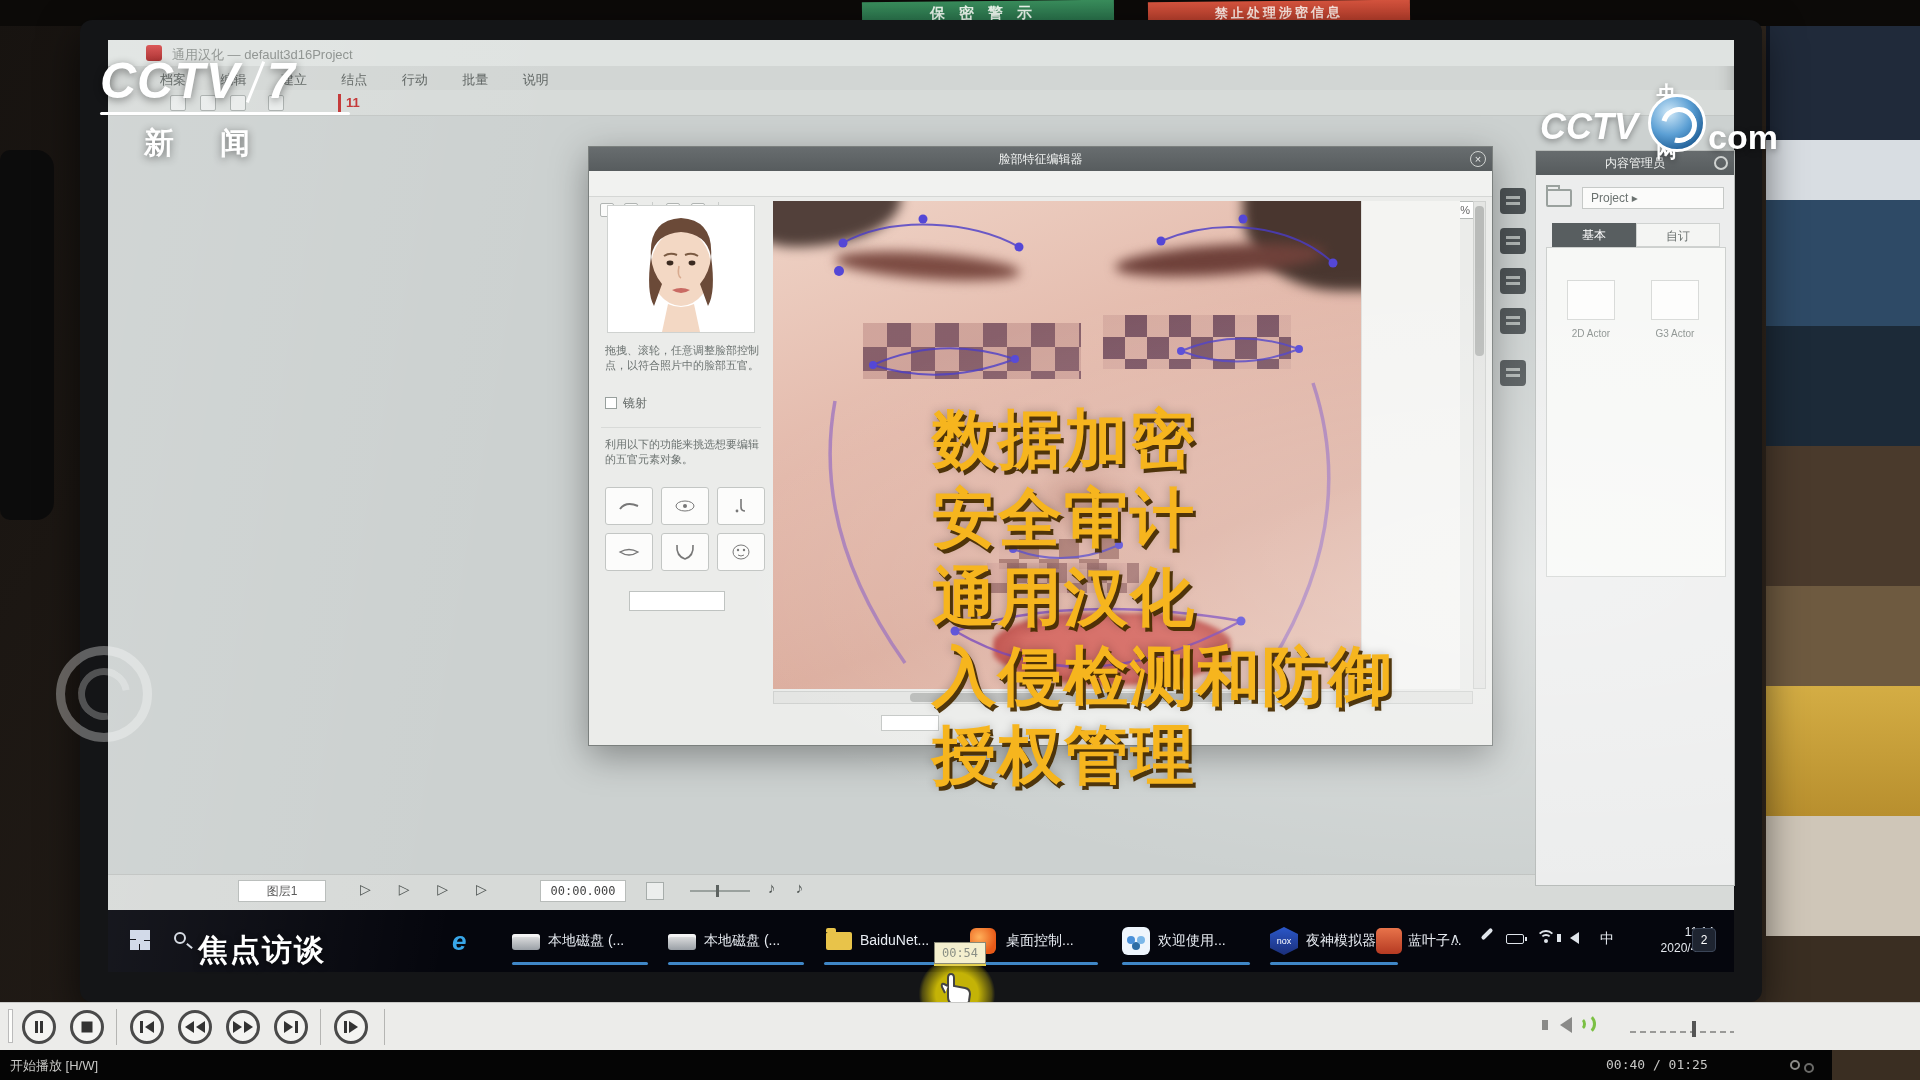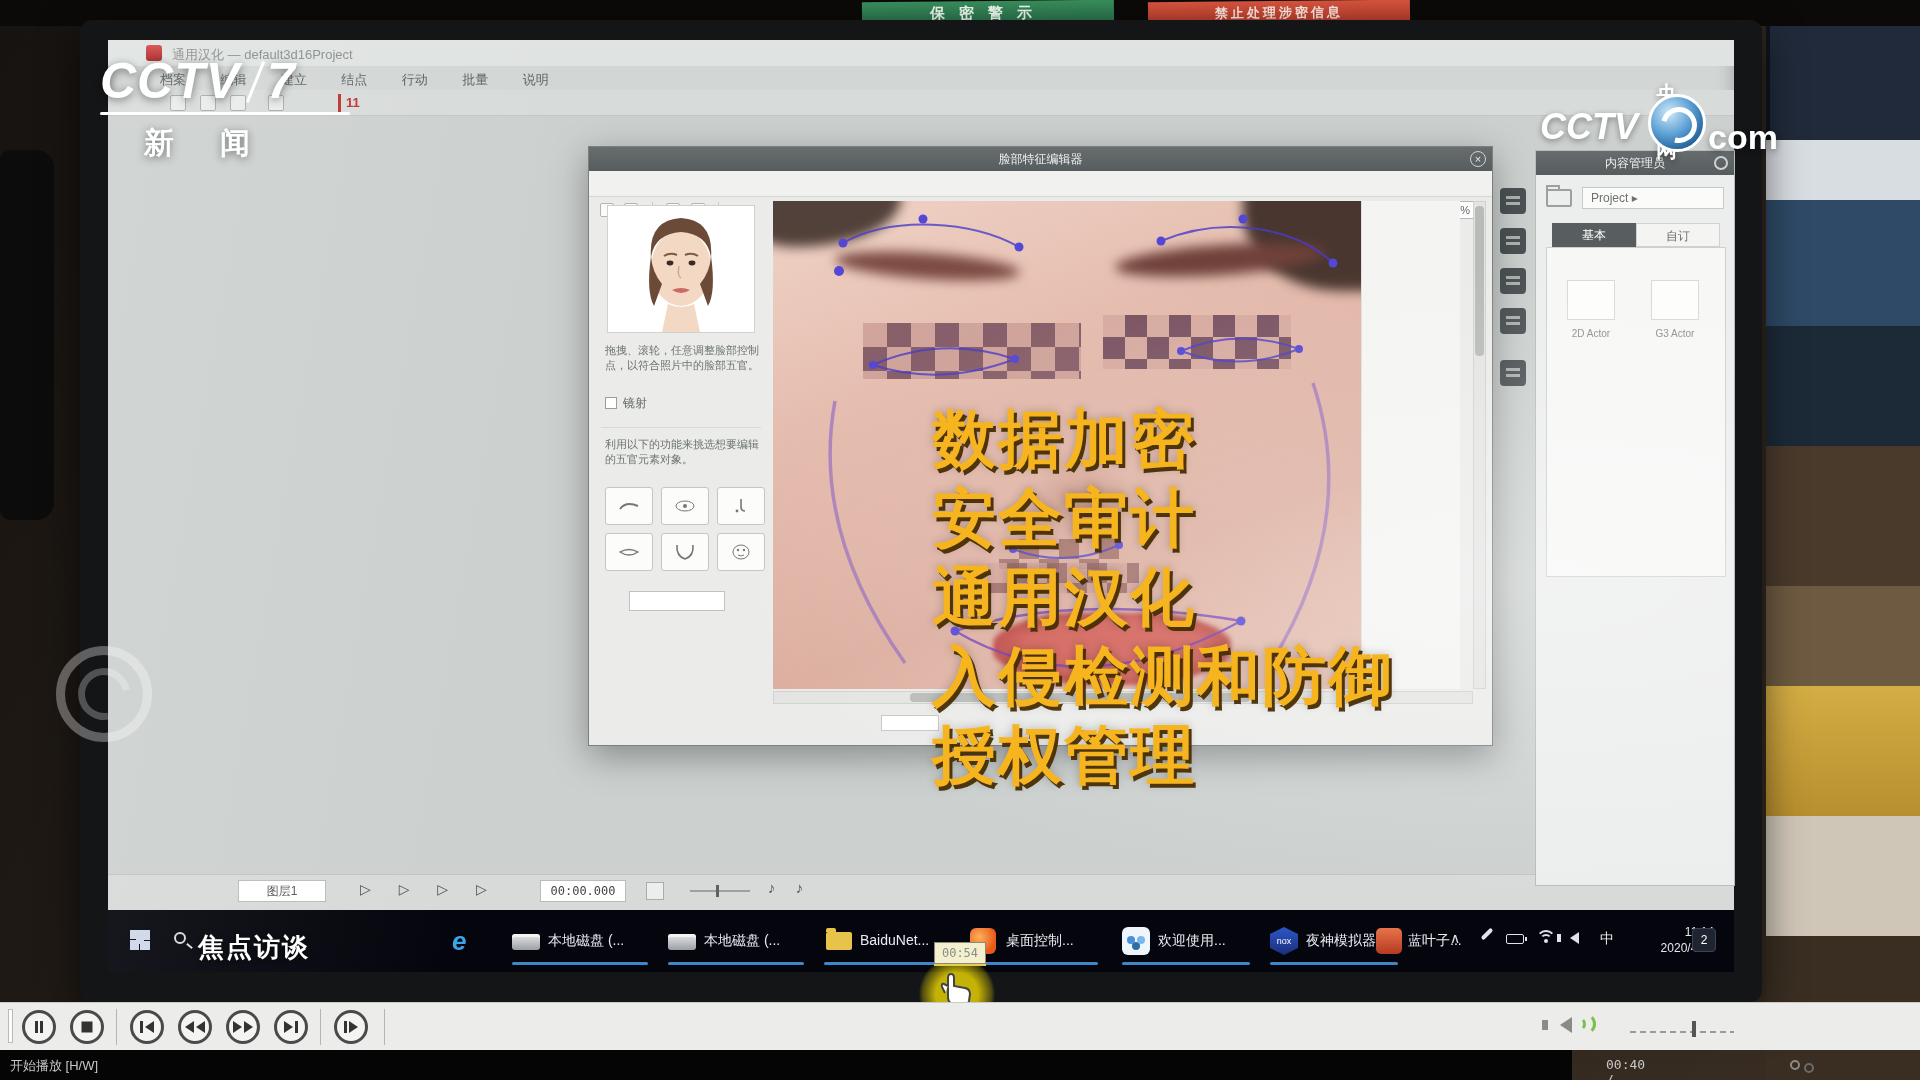--- a/index.html
+++ b/index.html
@@ -183,21 +183,21 @@
   .cctvcom { left:1540px; top:80px; z-index:50; color:#fff; text-shadow:0 2px 6px rgba(0,0,0,.4); }
   .cctvcom .cn { position:absolute; left:116px; top:0; font-size:21px; font-weight:bold; letter-spacing:8px; }
   .cctvcom .en { position:absolute; left:0; top:26px; font-size:36px; font-weight:bold; font-style:italic; }
   .cctvcom .lens { position:absolute; left:108px; top:14px; width:58px; height:58px; border-radius:50%;
     background:radial-gradient(circle at 35% 30%, #cfe8f8, #5b9fd4 45%, #1f5e96 80%); border:3px solid #fff; }
   .cctvcom .lens::after { content:""; position:absolute; left:10px; top:10px; width:26px; height:26px;
     border:5px solid #fff; border-left-color:transparent; border-radius:50%; transform:rotate(-30deg); }
   .cctvcom .com { position:absolute; left:168px; top:38px; font-size:34px; font-weight:bold; }
   .overlay-text { left:932px; top:400px; z-index:50; color:#f6b51e; font-weight:900; font-size:64px; line-height:79px;
     letter-spacing:2px; text-shadow:3px 4px 0 rgba(72,45,2,.95), 0 0 10px rgba(0,0,0,.25); white-space:nowrap; }
-  .program-badge { left:198px; top:930px; z-index:50; color:#fff; font-size:26px; font-weight:bold; letter-spacing:2px;
+  .program-badge { left:198px; top:930px; z-index:50; color:#fff; font-size:30px; font-weight:bold; letter-spacing:2px;
     text-shadow:0 2px 6px rgba(0,0,0,.6); }
   .watermark { left:56px; top:646px; width:140px; height:100px; z-index:45; opacity:.4; }
   .watermark .ring { position:absolute; left:0; top:0; width:96px; height:96px; border:9px solid rgba(255,255,255,.8); border-radius:50%; }
   .watermark .ring2 { position:absolute; left:22px; top:22px; width:52px; height:52px; border:7px solid rgba(255,255,255,.65);
     border-radius:50%; border-right-color:transparent; transform:rotate(35deg); }
 
   
   .player-bar { left:0; top:1002px; width:1920px; height:48px; background:#ececea; border-top:1px solid #c9c9c7; z-index:60; }
   .pgrip { position:absolute; left:8px; top:6px; width:5px; height:34px; background:#fdfdfb; border:1px solid #bbb; }
   .pbtn { position:absolute; top:7px; width:34px; height:34px; border:3px solid #4a4a4a; border-radius:50%;
@@ -207,21 +207,21 @@
   .sq { width:11px; height:11px; background:#333; }
   .triR { width:0; height:0; border-top:6px solid transparent; border-bottom:6px solid transparent; border-left:9px solid #333; }
   .triL { width:0; height:0; border-top:6px solid transparent; border-bottom:6px solid transparent; border-right:9px solid #333; }
   .psep { position:absolute; top:6px; width:1px; height:36px; background:#b5b5b3; }
   .spk2 { position:absolute; left:1560px; top:14px; width:0; height:0; border-top:8px solid transparent; border-bottom:8px solid transparent; border-right:12px solid #8a8a88; }
   .spk2::before { content:""; position:absolute; left:-18px; top:-5px; width:6px; height:10px; background:#8a8a88; }
   .spk-arc { position:absolute; border:3px solid #7bc043; border-color:transparent #7bc043 transparent transparent; border-radius:50%; }
   .vol-track { position:absolute; left:1630px; top:28px; width:104px; height:2px;
     background:repeating-linear-gradient(90deg,#9a9a98 0 6px, transparent 6px 10px); }
   .vol-handle { position:absolute; left:1692px; top:18px; width:4px; height:16px; background:#555; }
-  .status-bar { left:0; top:1050px; width:1572px; height:30px; background:#050505; z-index:60; color:#c8c8c6; font-size:13px; }
+  .status-bar { left:0; top:1050px; width:1832px; height:30px; background:#050505; z-index:60; color:#c8c8c6; font-size:13px; }
   .st-left { position:absolute; left:10px; top:7px; }
   .st-right { position:absolute; left:1606px; top:7px; font-family:"DejaVu Sans Mono","Liberation Mono",monospace; }
   .st-ico { position:absolute; left:1790px; top:10px; width:10px; height:10px; border:2px solid #8a8a88; border-radius:50%; }
   .st-ico::after { content:""; position:absolute; left:12px; top:1px; width:6px; height:6px; border:2px solid #6a6a68; border-radius:50%; }
 </style>
 </head>
 <body>
 
 <div id="stage">
 

